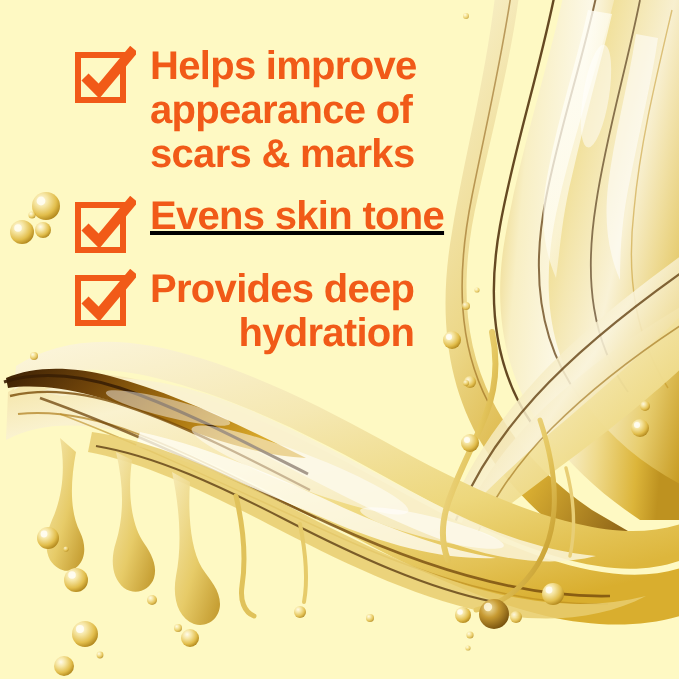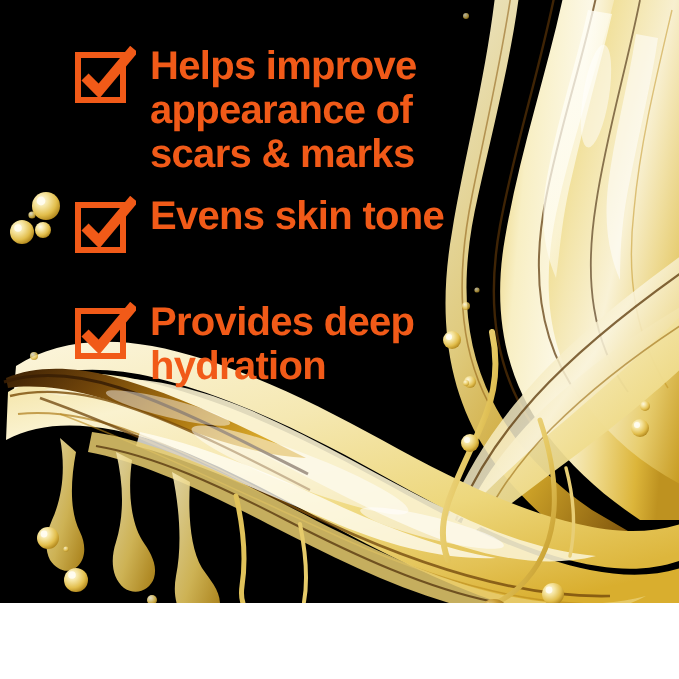--- a/index.html
+++ b/index.html
@@ -8,22 +8,22 @@
     padding: 0;
     background: #ffffff;
   }
   body {
     font-family: "Liberation Sans", sans-serif;
   }
 
   #canvas {
     position: relative;
     width: 679px;
-    height: 603px;
-    background: #000000;
+    height: 679px;
+    background: #fef9c3;
     overflow: hidden;
   }
 
   
   #oil-art {
     position: absolute;
     left: 0;
     top: 0;
     width: 679px;
     height: 679px;
@@ -42,21 +42,21 @@
   }
 
   .benefit-row {
     position: absolute;
     display: flex;
     align-items: flex-start;
   }
 
   .benefit-row.r0 { left: 74px; top: 44px; }
   .benefit-row.r1 { left: 74px; top: 194px; text-decoration: underline; }
-  .benefit-row.r2 { left: 74px; top: 300px; }
+  .benefit-row.r2 { left: 74px; top: 267px; text-align: right; }
 
   .check-box-icon {
     flex: 0 0 auto;
     width: 62px;
     height: 58px;
     margin-right: 14px;
     margin-top: 2px;
   }
 
   .benefit-text {

